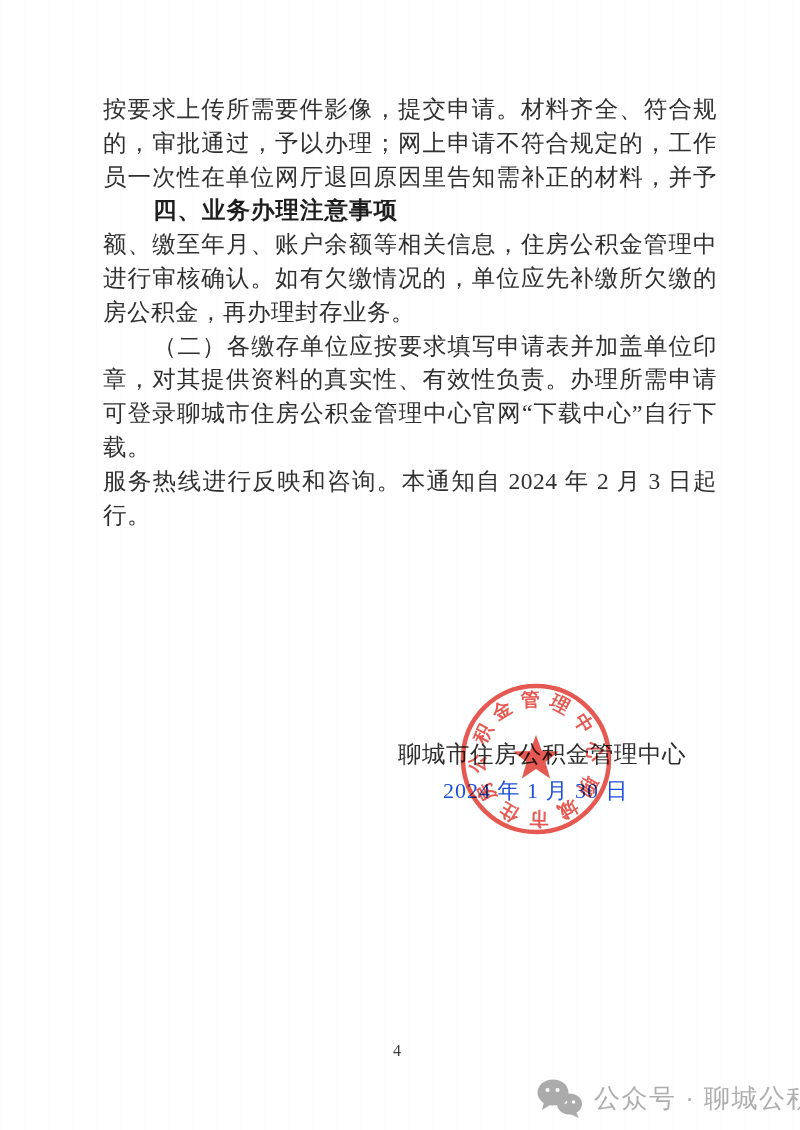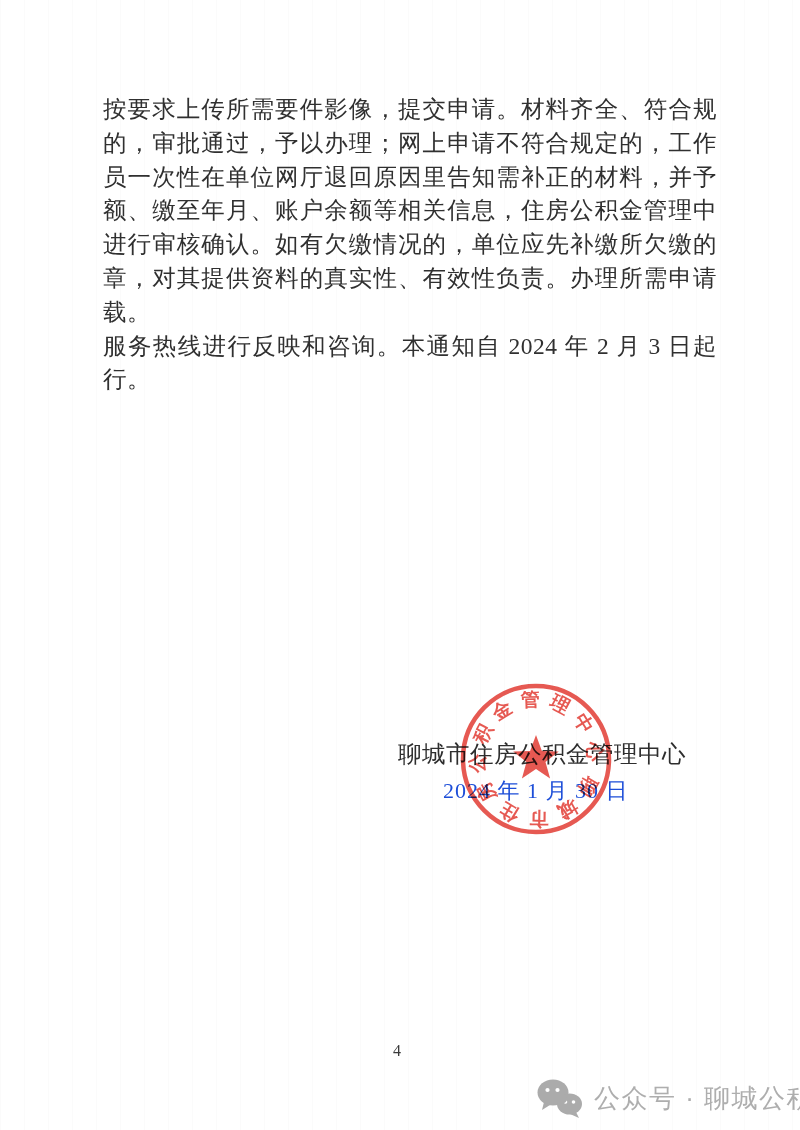--- a/index.html
+++ b/index.html
@@ -77,23 +77,27 @@
 </style>
 </head>
 <body>
 
 <div class="page">
 
   <div class="text-col">
     <div class="line fill">按要求上传所需要件影像，提交申请。材料齐全、符合规定</div>
     <div class="line fill">的，审批通过，予以办理；网上申请不符合规定的，工作人</div>
     <div class="line fill">员一次性在单位网厅退回原因里告知需补正的材料，并予以</div>
+    <div class="line heading indent">四、业务办理注意事项</div>
     <div class="line fill">额、缴至年月、账户余额等相关信息，住房公积金管理中心</div>
     <div class="line fill">进行审核确认。如有欠缴情况的，单位应先补缴所欠缴的住</div>
+    <div class="line">房公积金，再办理封存业务。</div>
+    <div class="line fill indent">（二）各缴存单位应按要求填写申请表并加盖单位印</div>
     <div class="line fill">章，对其提供资料的真实性、有效性负责。办理所需申请表</div>
+    <div class="line fill">可登录聊城市住房公积金管理中心官网“下载中心”自行下</div>
     <div class="line">载。</div>
     <div class="line fill">服务热线进行反映和咨询。本通知自 2024 年 2 月 3 日起执</div>
     <div class="line">行。</div>
   </div>
 
   <div class="sig-org">聊城市住房公积金管理中心</div>
   <div class="sig-date">2024 年 1 月 30 日</div>
 
   <svg class="seal" viewBox="0 0 170 170" aria-hidden="true">
     <circle cx="85" cy="85" r="73" fill="none" stroke="#e23b33" stroke-width="4.5"></circle>

